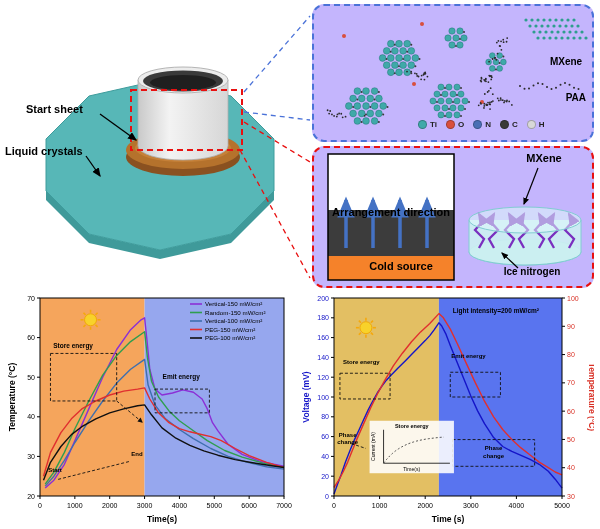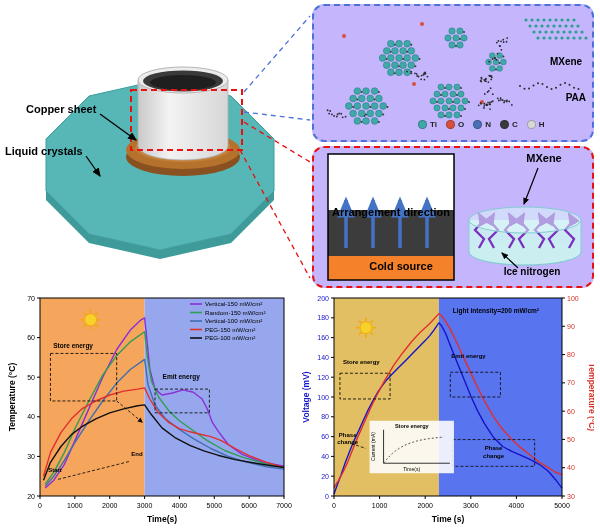--- a/index.html
+++ b/index.html
@@ -43,21 +43,21 @@
     <ellipse cx="183" cy="82.5" rx="33" ry="7.5" fill="#1f1f1f"></ellipse>
     <rect x="131" y="90" width="111" height="60" fill="none" stroke="#e81010" stroke-width="2" stroke-dasharray="6,4"></rect>
     <line x1="100" y1="114" x2="136" y2="140" stroke="#000" stroke-width="1.3" marker-end="url(#ah)"></line>
     <line x1="86" y1="156" x2="100" y2="176" stroke="#000" stroke-width="1.3" marker-end="url(#ah)"></line>
     <line x1="244" y1="92" x2="310" y2="16" stroke="#4a72d8" stroke-width="1.3" stroke-dasharray="5,4"></line>
     <line x1="244" y1="112" x2="310" y2="120" stroke="#4a72d8" stroke-width="1.3" stroke-dasharray="5,4"></line>
     <line x1="244" y1="122" x2="310" y2="162" stroke="#e81010" stroke-width="1.3" stroke-dasharray="5,4"></line>
     <line x1="240" y1="150" x2="310" y2="278" stroke="#e81010" stroke-width="1.3" stroke-dasharray="5,4"></line>
   </svg>
 
-  <div class="lbl" style="left:26px;top:103px;font-size:11px;">Copper sheet</div>
+  <div class="lbl" style="left:26px;top:103px;font-size:11px;">Start sheet</div>
   <div class="lbl" style="left:5px;top:145px;font-size:11px;">Liquid crystals</div>
 
   <div class="panel mxene-box">
     <svg id="mol-art" class="abs" style="left:0;top:0;" width="274" height="130">
         <circle cx="68.6" cy="52" r="3.4" fill="#3fa9a9" stroke="#1d6b6b" stroke-width="0.4"></circle>
         <circle cx="72.69999999999999" cy="53" r="1" fill="#3a3a3a"></circle>
         <circle cx="72.7" cy="59.134" r="3.4" fill="#3fa9a9" stroke="#1d6b6b" stroke-width="0.4"></circle>
         <circle cx="76.8" cy="66.268" r="3.4" fill="#3fa9a9" stroke="#1d6b6b" stroke-width="0.4"></circle>
         <circle cx="80.89999999999999" cy="67.268" r="1" fill="#3a3a3a"></circle>
         <circle cx="72.7" cy="44.866" r="3.4" fill="#3fa9a9" stroke="#1d6b6b" stroke-width="0.4"></circle>

